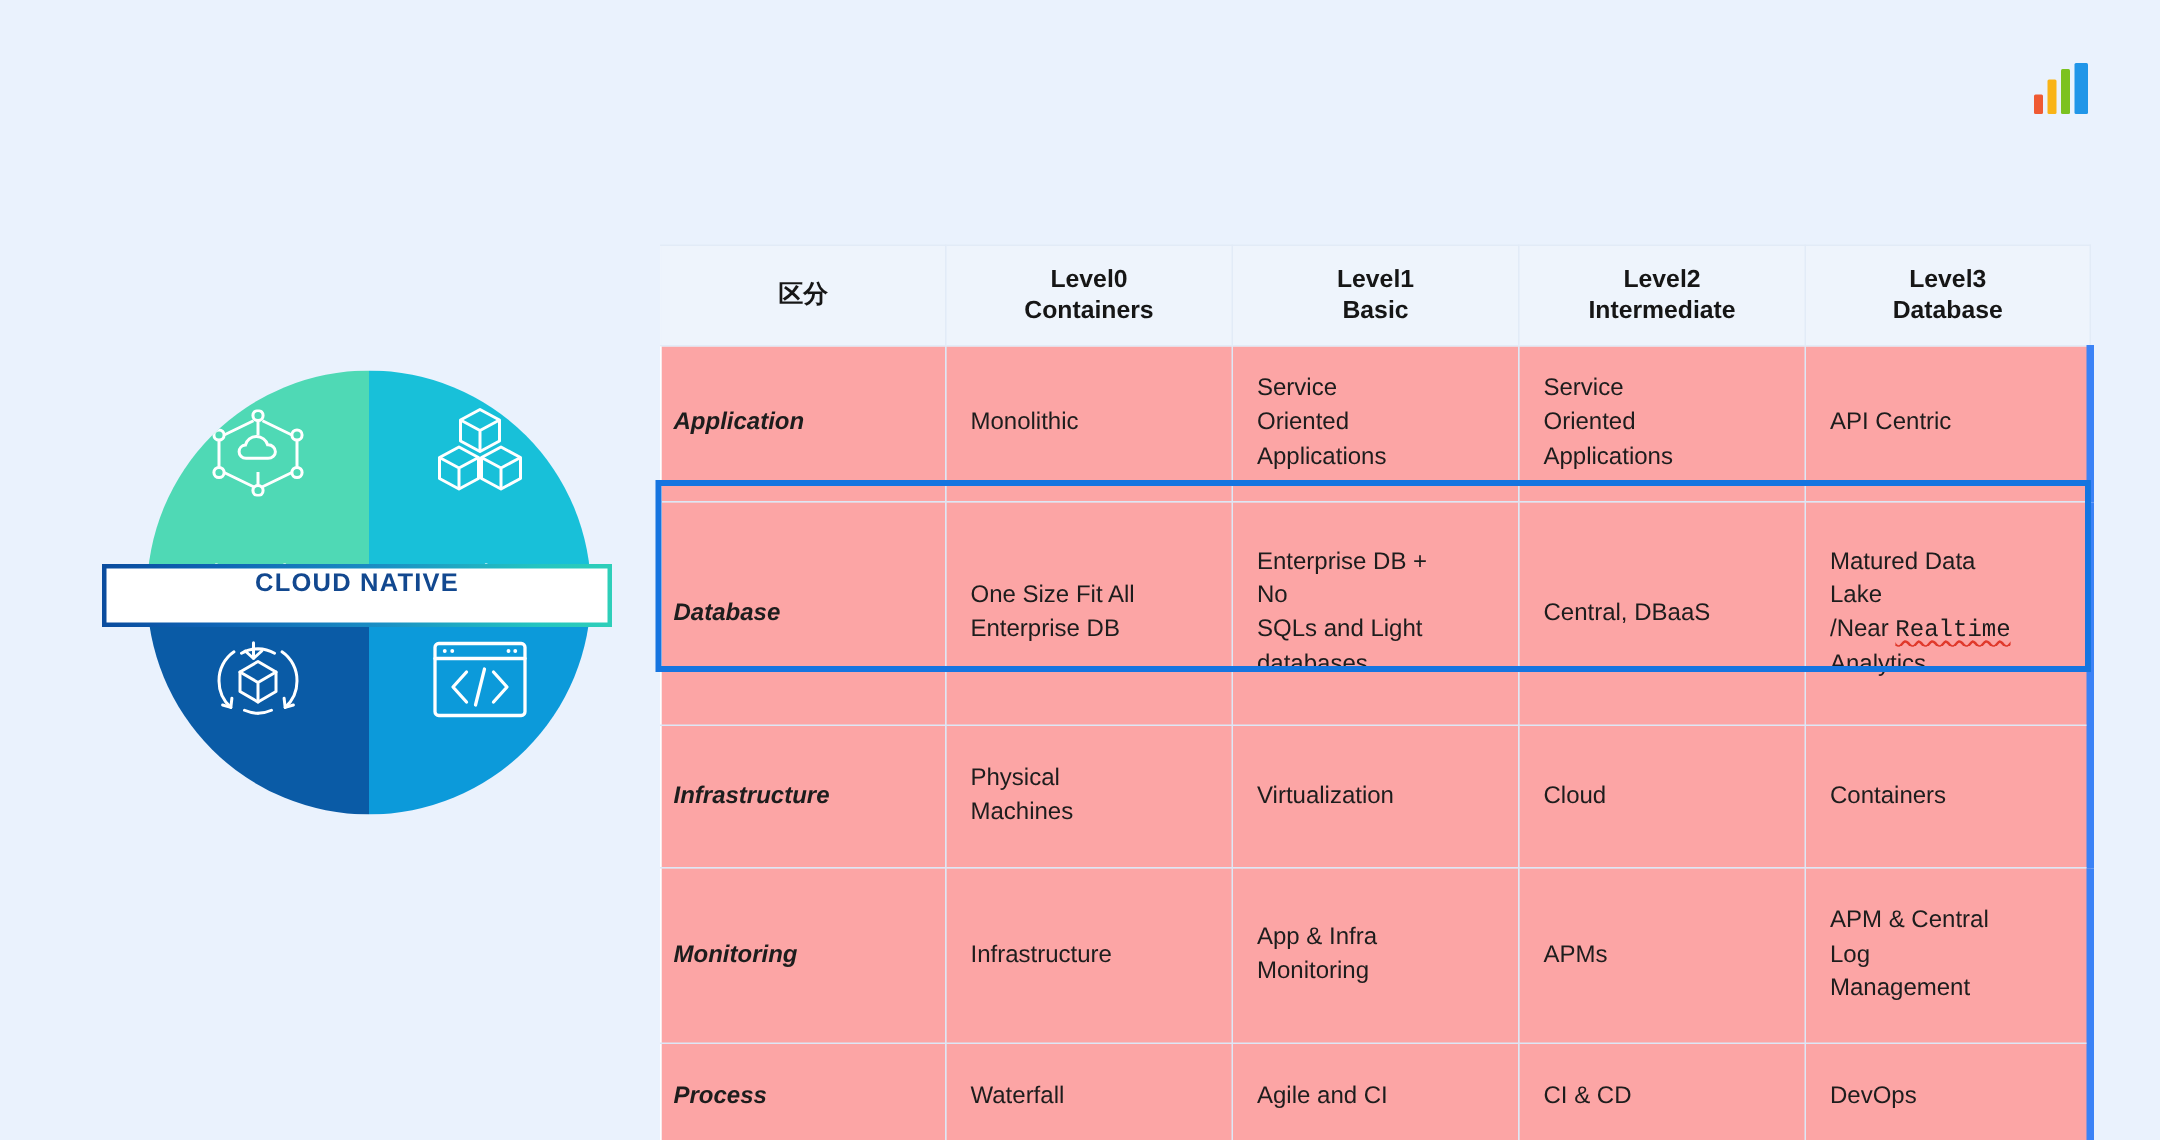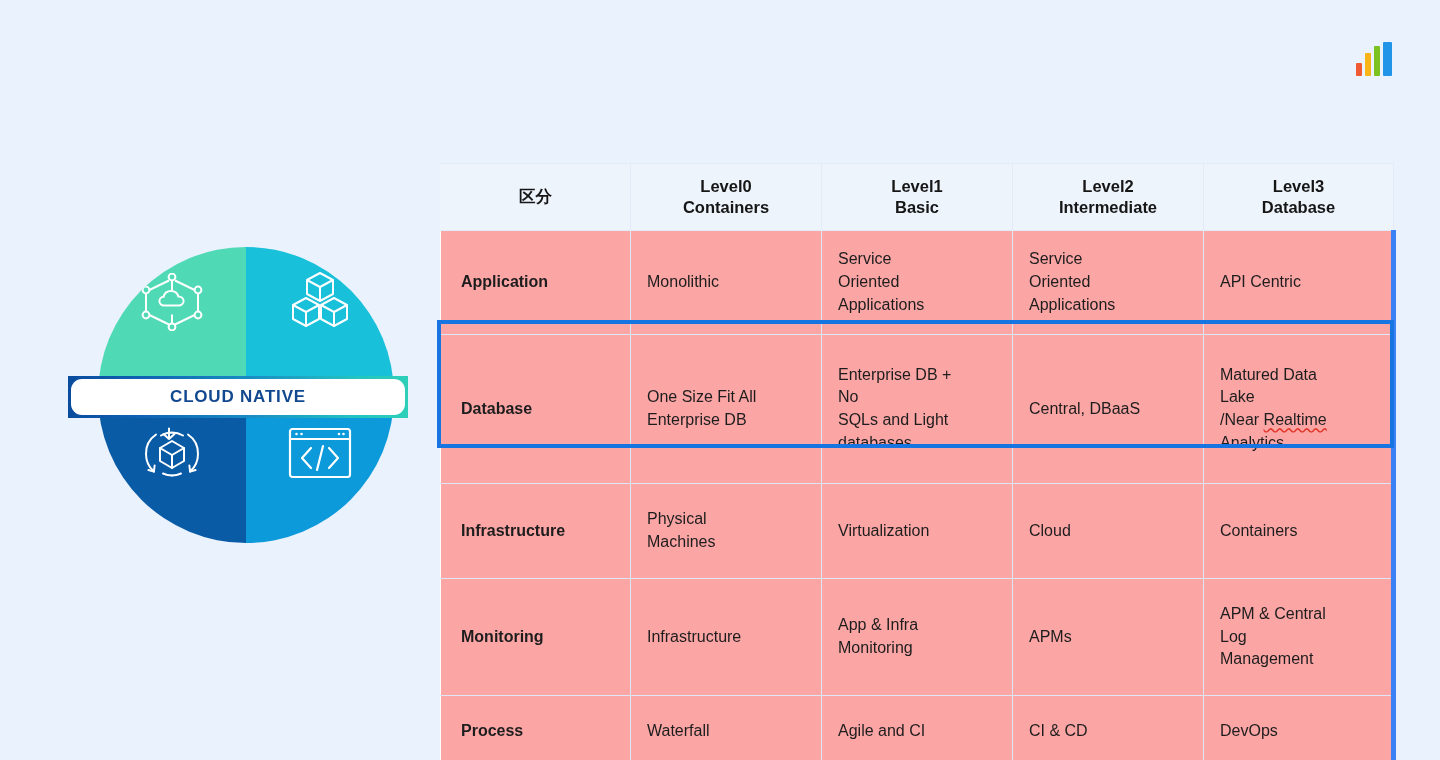--- a/index.html
+++ b/index.html
@@ -106,23 +106,22 @@
     height: 42px;
     padding: 3px;
     box-sizing: border-box;
     background: linear-gradient(90deg, #0a4c9e 0%, #0f63b4 22%, #1a8fc4 55%, #24c4c0 85%, #2ecfb9 100%);
   }
   .band-inner {
     width: 100%;
     height: 100%;
     background: #ffffff;
     display: flex;
-    align-items: center;
+    align-items: flex-start;
     justify-content: center;
-    border-radius: 11px;
   }
   .band-text {
     color: #12488f;
     font-size: 17px;
     font-weight: 700;
     letter-spacing: 0.8px;
   }
 
   
   .table-wrap {
@@ -155,22 +154,23 @@
   table.matrix tbody td {
     font-size: 16px;
     color: #1d1d1d;
     line-height: 1.42;
     padding: 12px 0 12px 16px;
     border-left: none;
     border-right: 1px solid #dde7f6;
   }
   table.matrix tbody td.rowhead {
     font-weight: 700;
-    padding-left: 20px;
+    padding-left: 8px;
     border-left: 1px solid #ffffff;
+    font-style: italic;
   }
   table.matrix tbody td.lastcol { border-right: 5px solid #3b82f6; }
   table.matrix tbody tr:last-child td { border-bottom: 1px solid #ffffff; }
 
   col.c0 { width: 190px; }
   col.c1 { width: 191px; }
   col.c2 { width: 191px; }
   col.c3 { width: 191px; }
   col.c4 { width: 190px; }
 
@@ -189,20 +189,21 @@
     height: 128px;
     border: 4px solid #1675e0;
     box-sizing: border-box;
     pointer-events: none;
   }
 
   .squiggle {
     text-decoration: underline wavy #e0392b;
     text-decoration-skip-ink: none;
     text-underline-offset: 2px;
+    font-family: Liberation Mono, monospace;
   }
 
   .nl { display: block; }
 </style>
 </head>
 <body style="background: rgb(234, 242, 253);">
 
 <div class="logo">
   <div class="logo-bars">
     <i class="bar-red" style="background: rgb(239, 90, 51);"></i>

